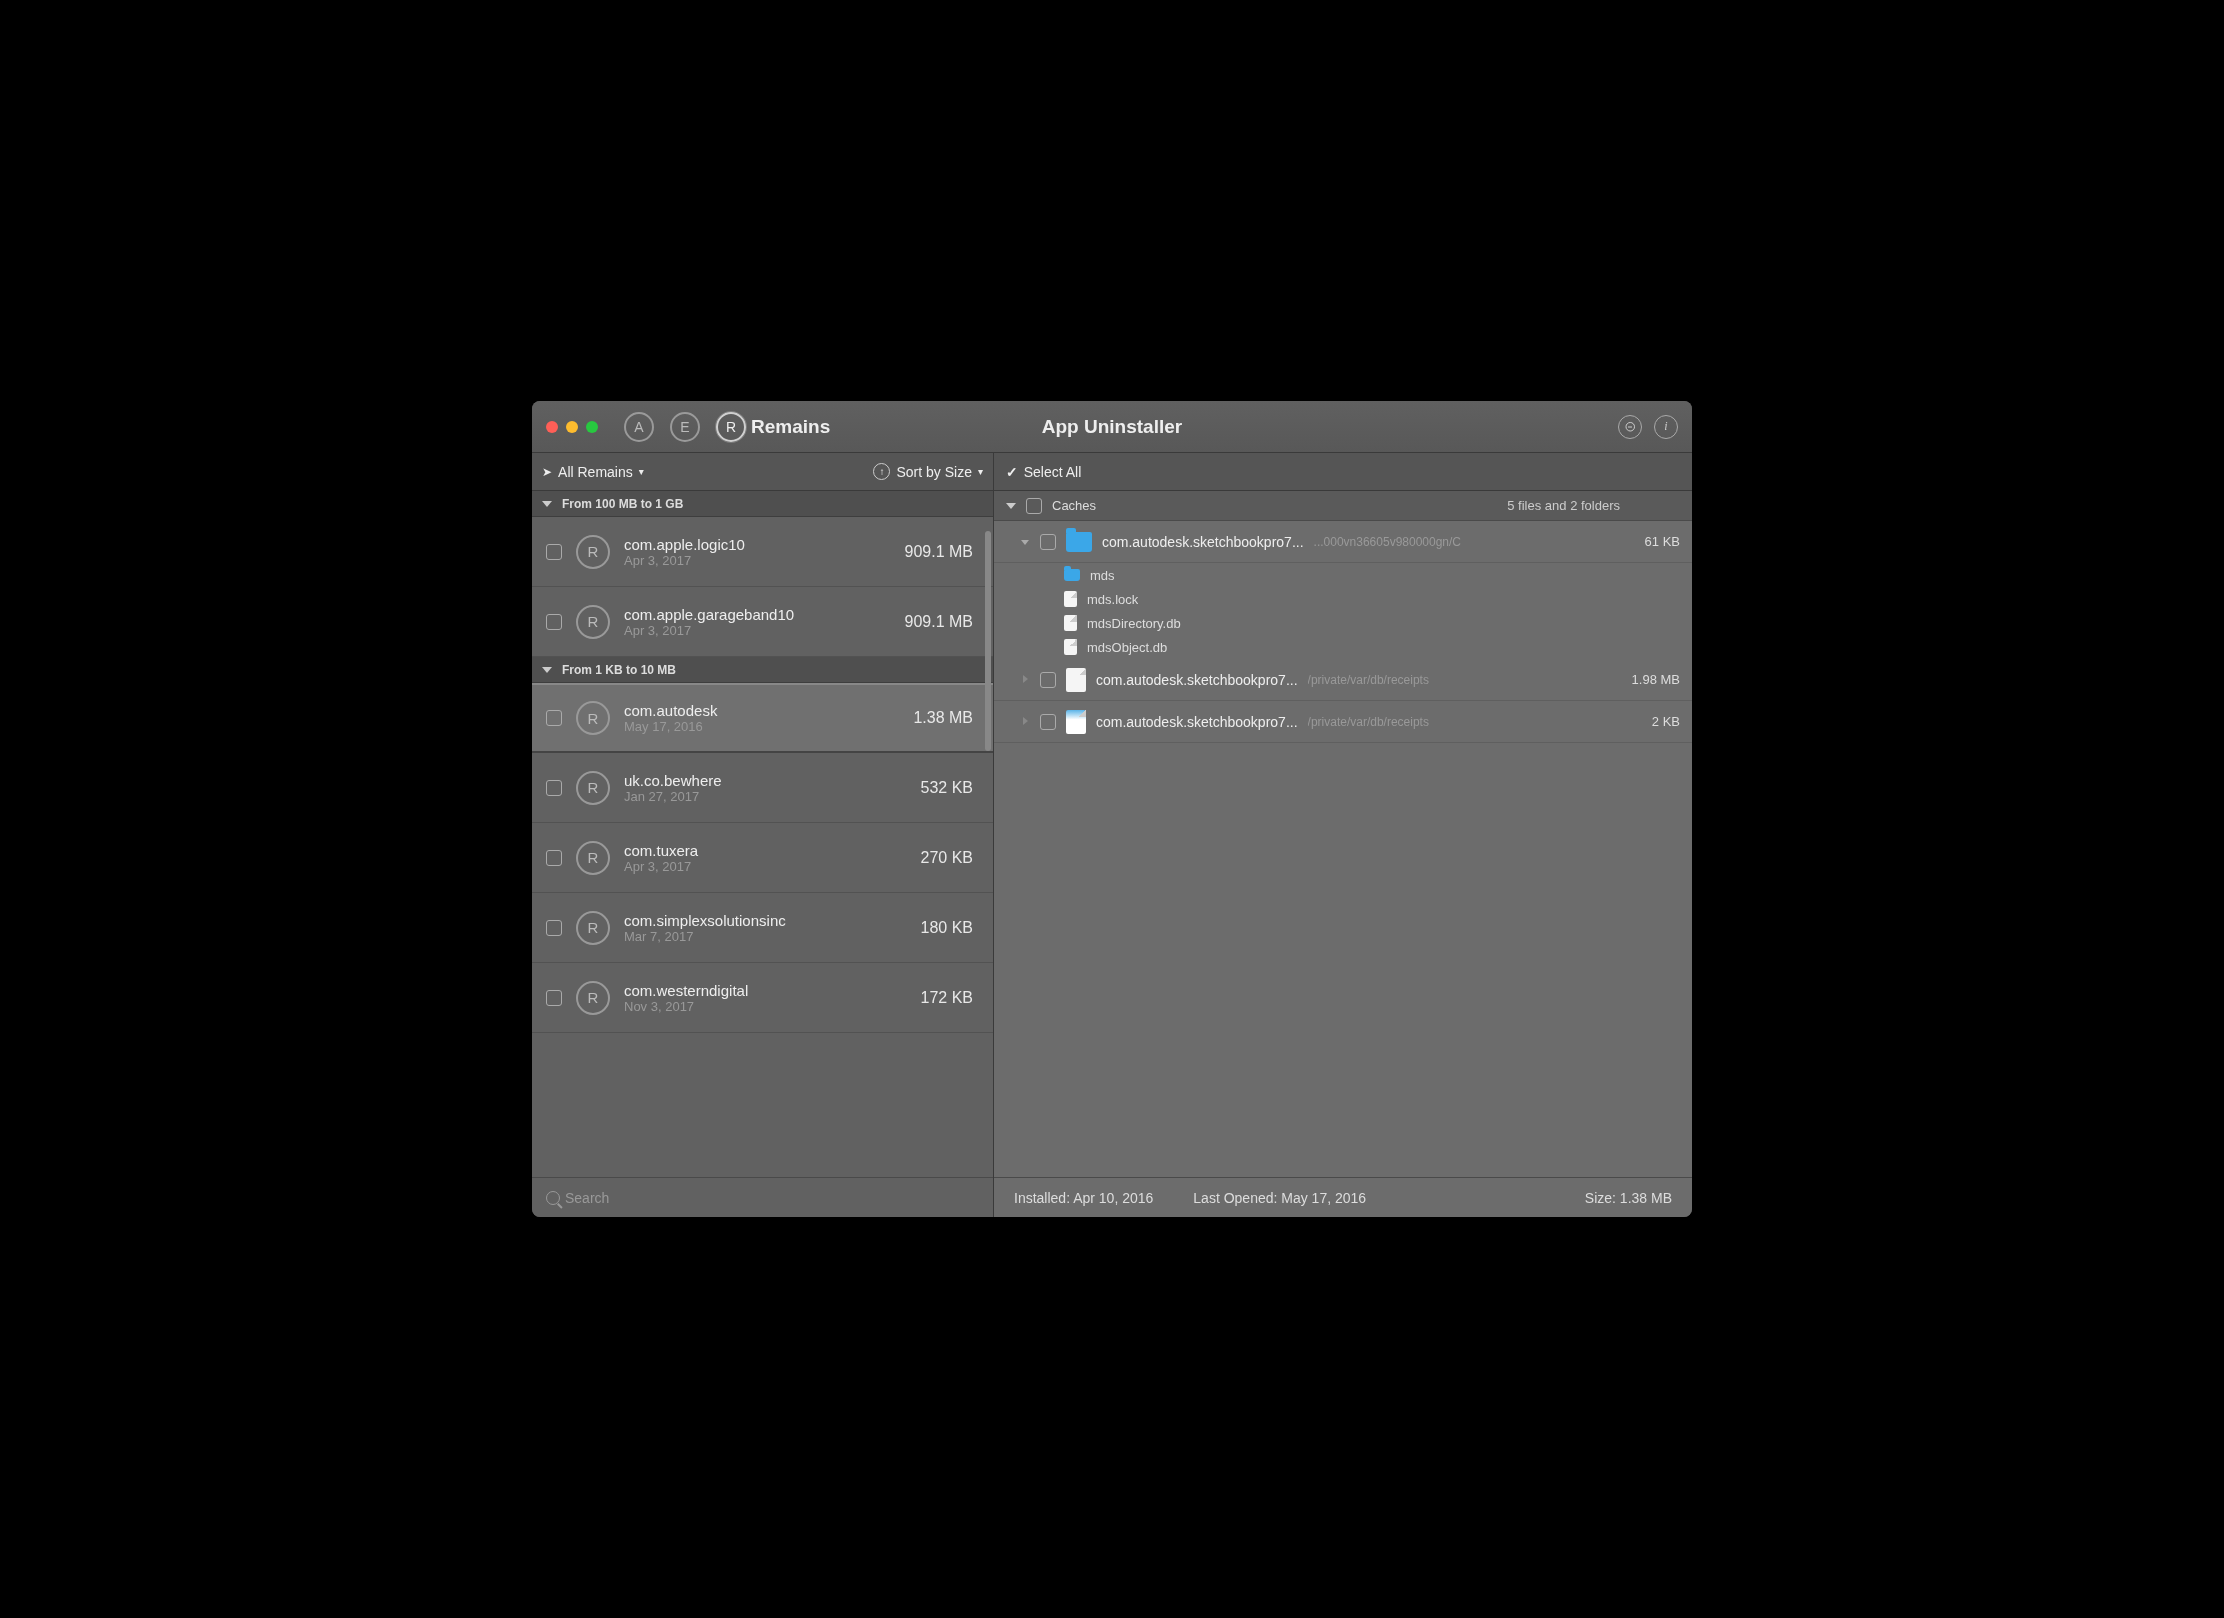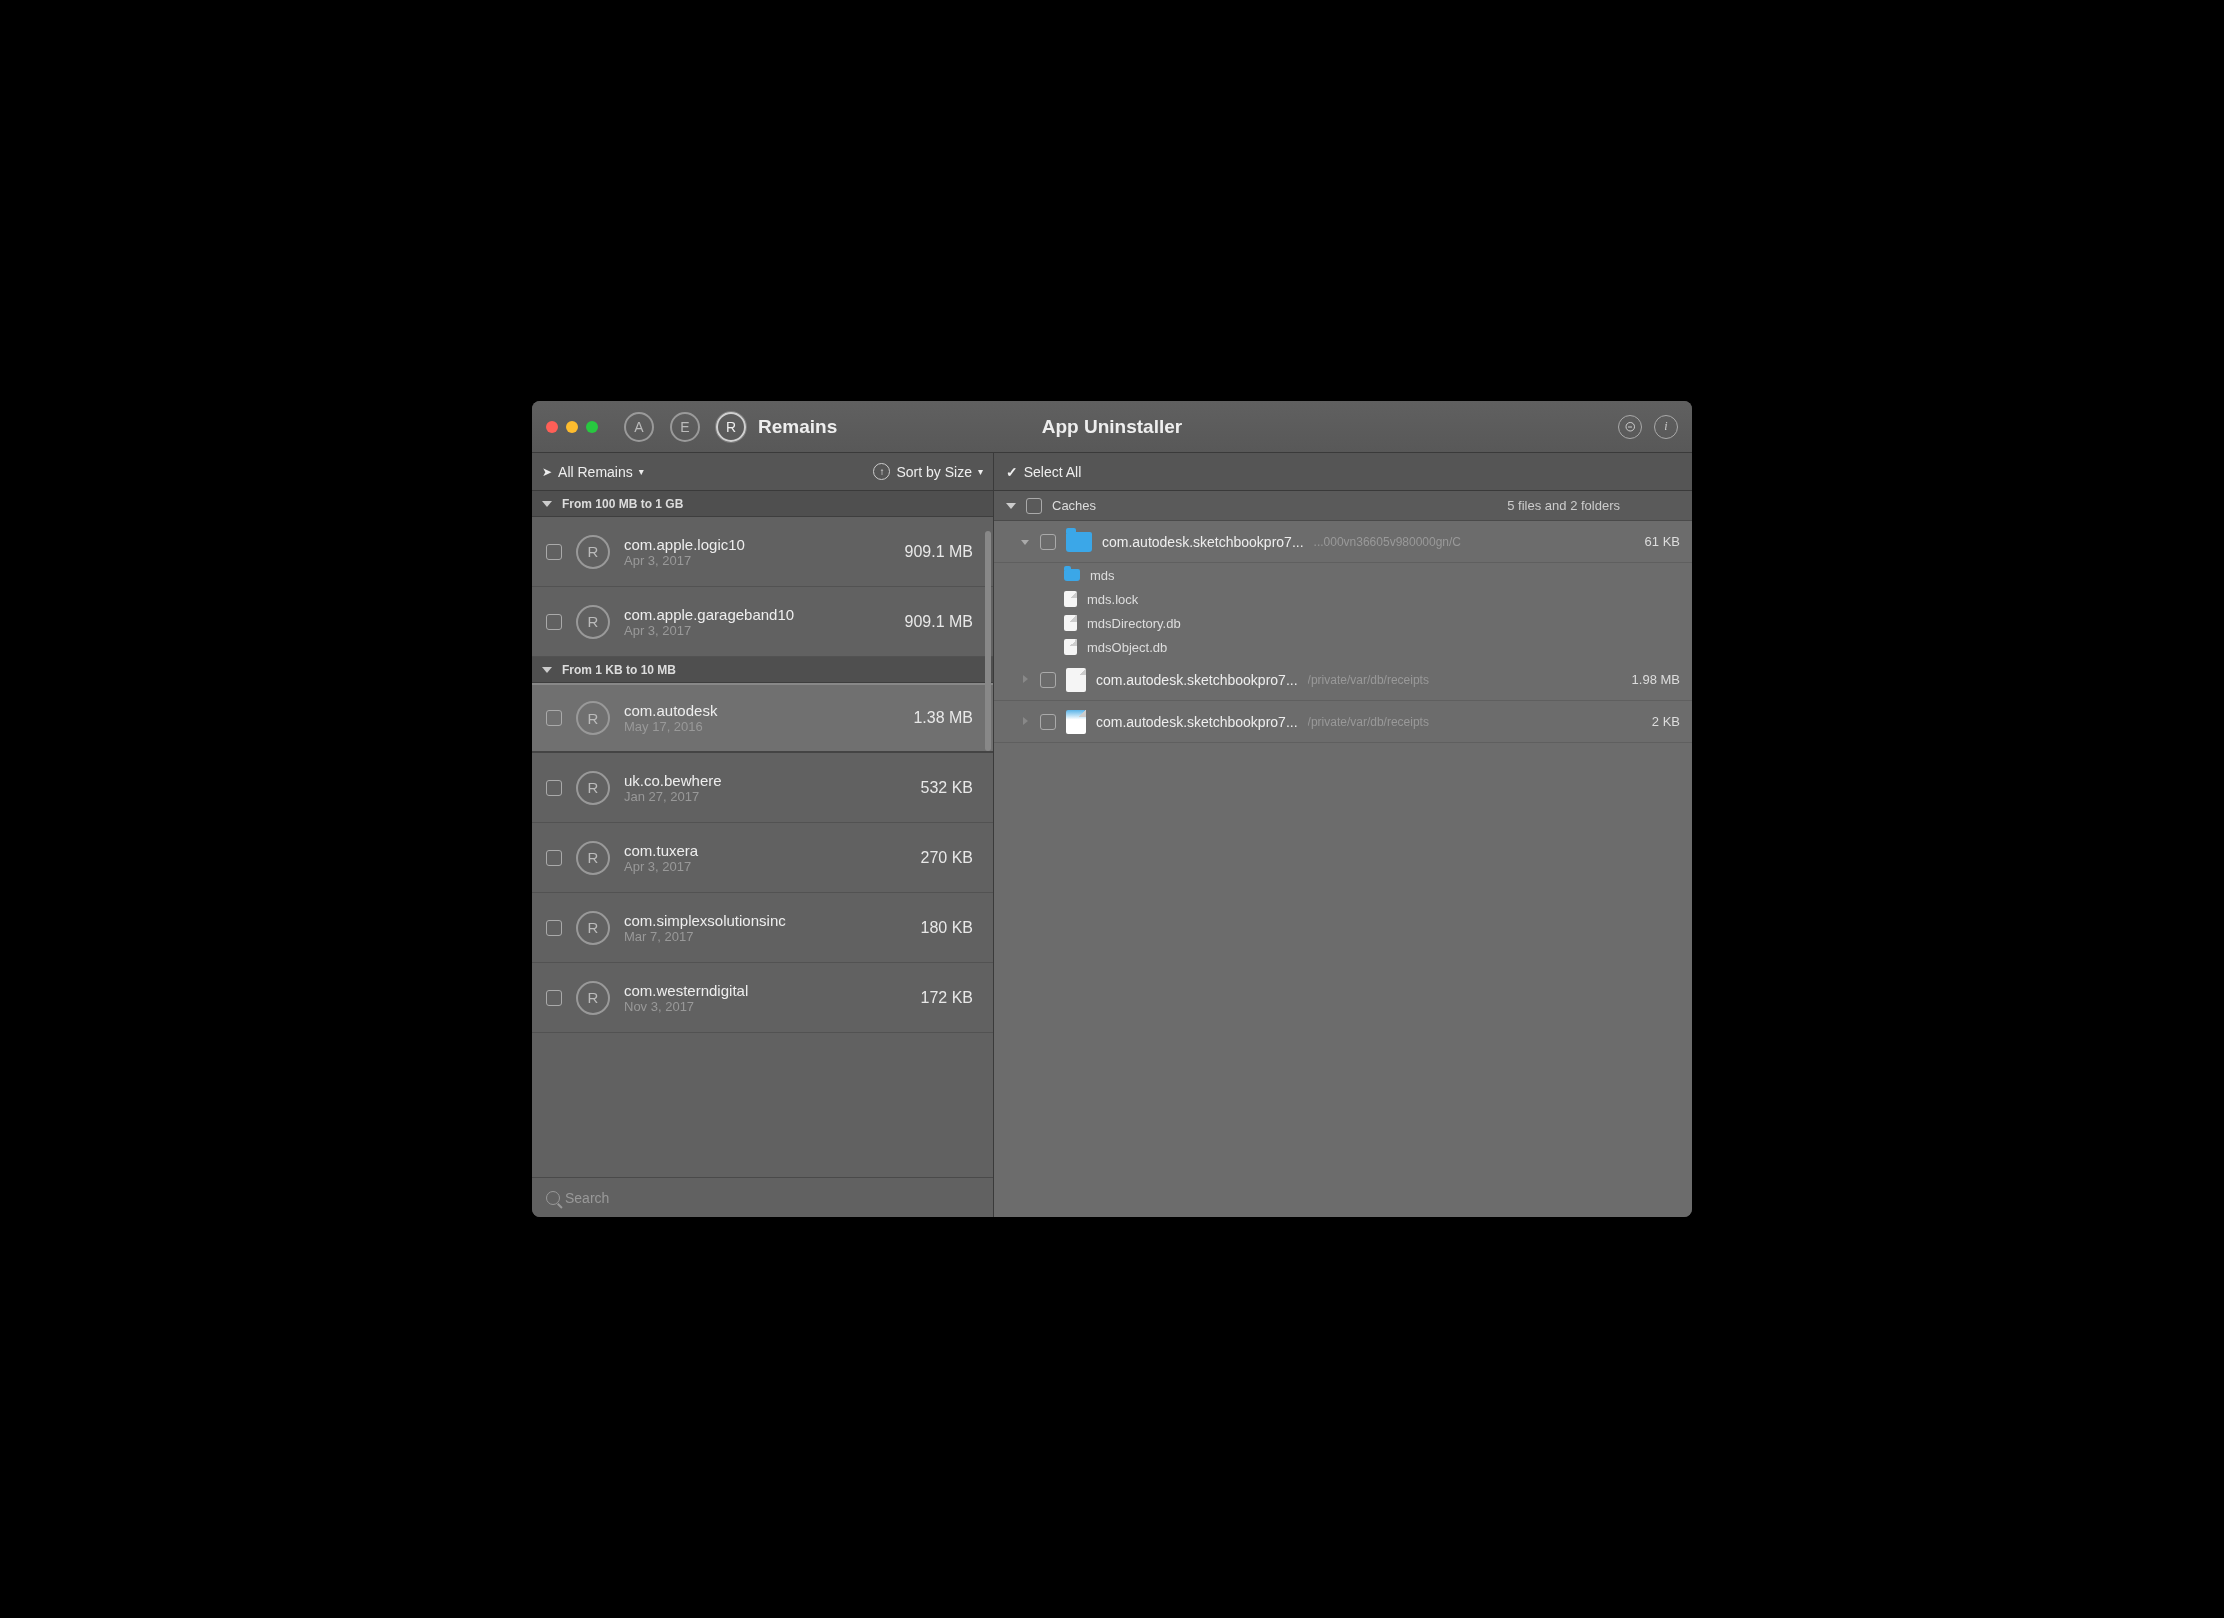--- a/index.html
+++ b/index.html
@@ -7,21 +7,21 @@
 .window { width: 1160px; height: 816px; background: #5a5a5a; border-radius: 8px; overflow: hidden; display: flex; flex-direction: column; box-shadow: 0 20px 60px rgba(0,0,0,0.6); }
 .titlebar { height: 52px; background: linear-gradient(#606060,#585858); display: flex; align-items: center; padding: 0 14px; position: relative; border-bottom: 1px solid #3a3a3a; }
 .traffic { display: flex; gap: 8px; }
 .light { width: 12px; height: 12px; border-radius: 50%; }
 .light.red { background: #ff5f57; }
 .light.yellow { background: #febc2e; }
 .light.green { background: #28c840; }
 .toolbar-icons { display: flex; gap: 16px; margin-left: 26px; align-items: center; }
 .circ-icon { width: 30px; height: 30px; border-radius: 50%; border: 2px solid #9a9a9a; display: flex; align-items: center; justify-content: center; color: #bbb; font-size: 14px; font-weight: 500; }
 .circ-icon.active { border-color: #d0d0d0; color: #eee; box-shadow: 0 0 0 1px #fff3; }
-.section-title { color: #eee; font-size: 19px; font-weight: 600; margin-left: 12px; }
+.section-title { color: #eee; font-size: 19px; font-weight: 600; margin-left: 5px; }
 .app-title { position: absolute; left: 50%; transform: translateX(-50%); color: #eee; font-size: 19px; font-weight: 600; }
 .tb-right { margin-left: auto; display: flex; gap: 12px; }
 .tb-btn { width: 24px; height: 24px; border-radius: 50%; border: 1.5px solid #aaa; display: flex; align-items: center; justify-content: center; color: #ccc; font-size: 12px; font-style: italic; font-family: Georgia, serif; }
 
 .toolbar2 { height: 38px; background: #555; display: flex; border-bottom: 1px solid #3a3a3a; }
 .tb2-left { width: 462px; display: flex; align-items: center; padding: 0 10px; border-right: 1px solid #3a3a3a; }
 .tb2-right { flex: 1; display: flex; align-items: center; padding: 0 12px; }
 .filter { color: #eee; font-size: 14px; display: flex; align-items: center; gap: 6px; cursor: pointer; }
 .sort { margin-left: auto; color: #eee; font-size: 14px; display: flex; align-items: center; gap: 6px; cursor: pointer; }
 .sort-circle { width: 17px; height: 17px; border-radius: 50%; border: 1.5px solid #ccc; display: flex; align-items: center; justify-content: center; font-size: 10px; }
@@ -257,16 +257,21 @@
             <span class="disc"><span class="tri-right" style="border-left-color:#888;border-top-width:4px;border-bottom-width:4px;border-left-width:5px"></span></span>
             <span class="checkbox"></span>
             <span class="file-icon plist"></span>
             <span class="file-name">com.autodesk.sketchbookpro7...</span>
             <span class="file-path">/private/var/db/receipts</span>
             <span class="file-size">2 KB</span>
           </div>
         </div>
 
       <div style="flex:1"></div>
+      <div class="statusbar">
+        <span>Installed: Apr 10, 2016</span>
+        <span>Last Opened: May 17, 2016</span>
+        <span class="sz">Size: 1.38 MB</span>
+      </div>
     </div>
   </div>
 
 </div>
 
 </body></html>

